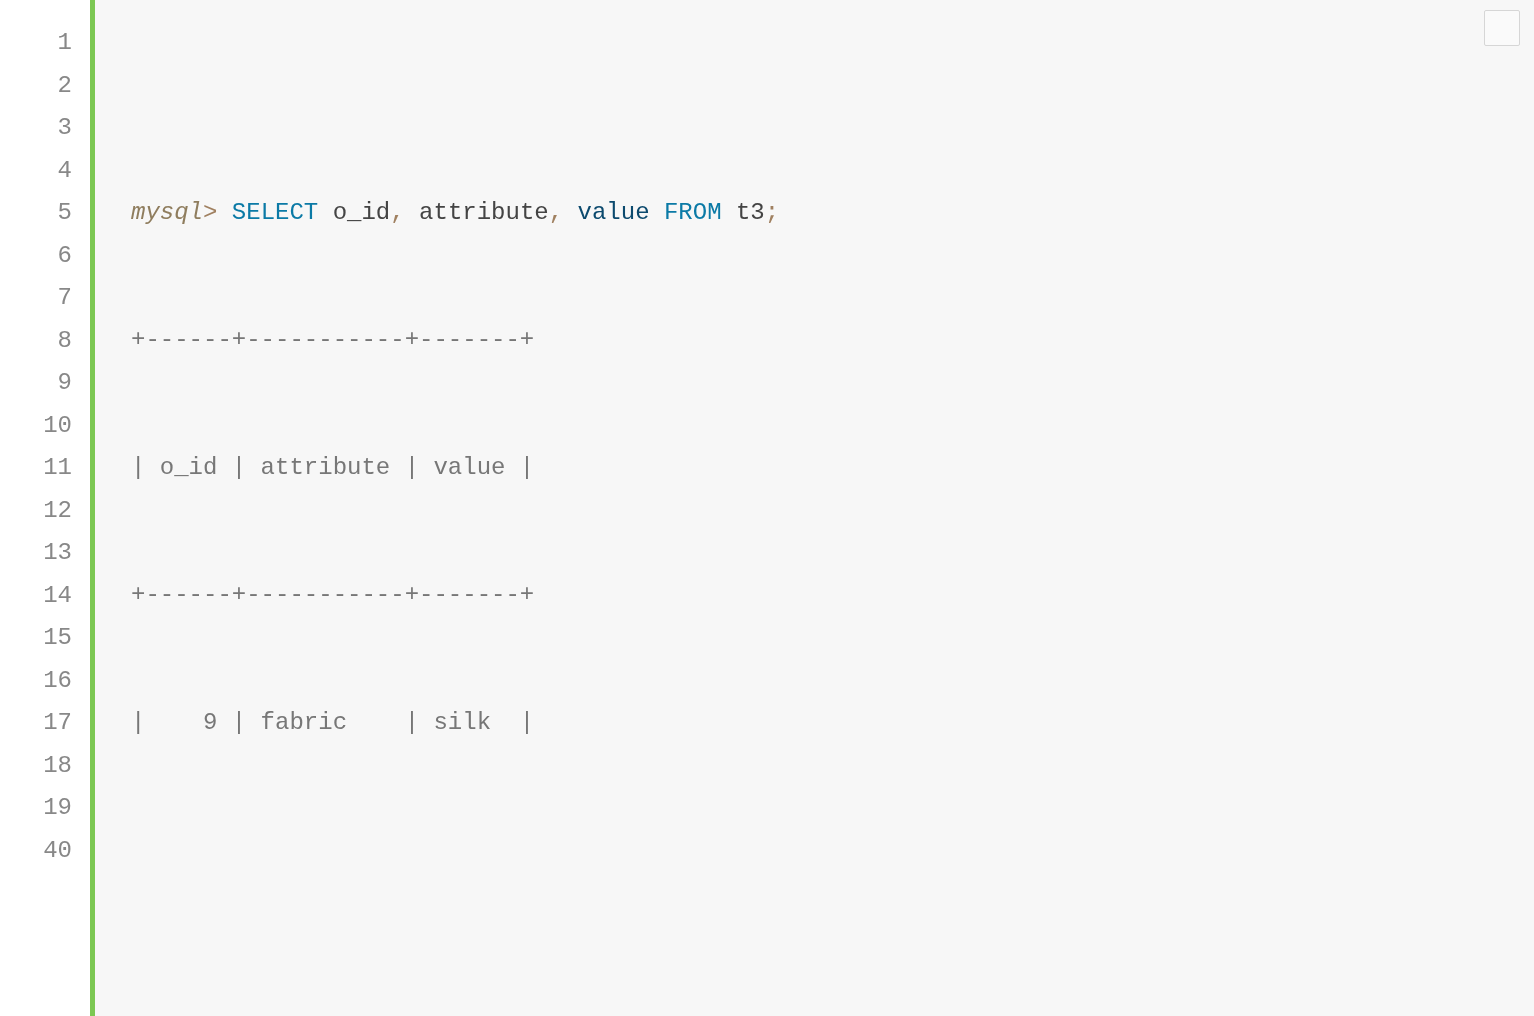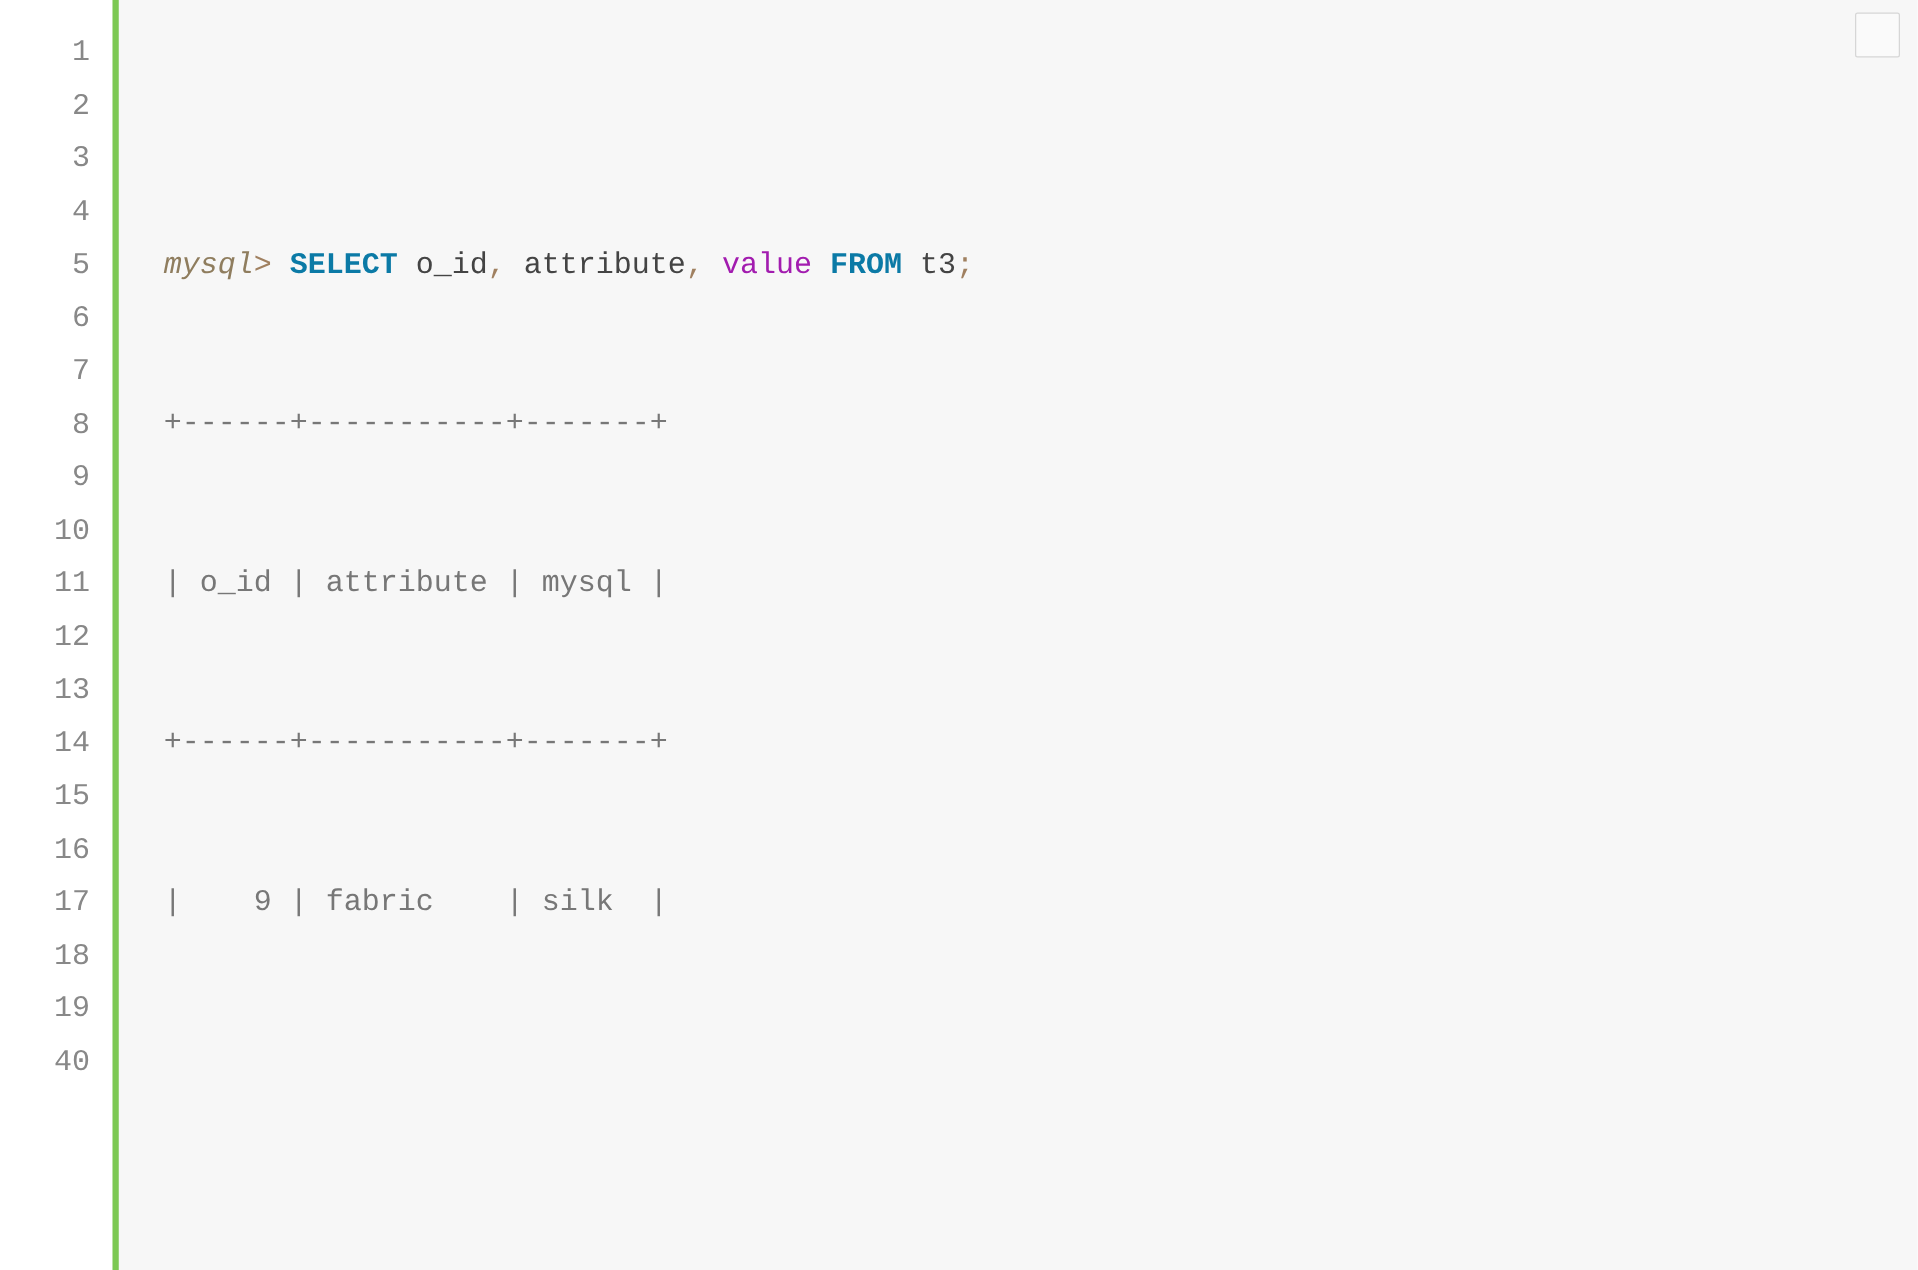--- a/index.html
+++ b/index.html
@@ -35,27 +35,27 @@
       position: relative;
       color: #444;
       white-space: pre;
       overflow: hidden;
     }
     .code-line {
       display: block;
       height: 42.5px;
     }
     .k-prompt { color: #8f7d5e; font-style: italic; }
-    .k-keyword { color: #0b7aa6; font-weight: 700; }
+    .k-keyword { color: #0b7aa6; font-weight: 400; }
     .k-ident { color: #444; }
     .k-comma { color: #a08060; }
     .k-semi  { color: #a08060; }
     .k-gt    { color: #a08060; }
     .k-plain { color: #777; }
-    .k-value { color: #a21caf; }
+    .k-value { color: #0c4a6e; }
 
     .copy-btn {
       position: absolute;
       top: 10px;
       right: 14px;
       width: 36px;
       height: 36px;
       border: 1px solid #d6d6d6;
       background: #fafafa;
       display: flex;
@@ -93,21 +93,21 @@
 
 <div class="code-area">
   <div class="copy-btn">
     <span>
       
     </span>
   </div>
 
   <span class="code-line"><span class="k-prompt">mysql</span><span class="k-gt">&gt;</span><span> </span><span class="k-keyword">SELECT</span><span> </span><span class="k-ident">o_id</span><span class="k-comma">,</span><span> </span><span class="k-ident">attribute</span><span class="k-comma">,</span><span> </span><span class="k-value">value</span><span> </span><span class="k-keyword">FROM</span><span> </span><span class="k-ident">t3</span><span class="k-semi">;</span></span>
   <span class="code-line k-plain">+------+-----------+-------+</span>
-  <span class="code-line k-plain">| o_id | attribute | mysql |</span>
+  <span class="code-line k-plain">| o_id | attribute | value |</span>
   <span class="code-line k-plain">+------+-----------+-------+</span>
   <span class="code-line k-plain">|    9 | fabric    | silk  |</span>
   
   
   
   
   
   
   
   

